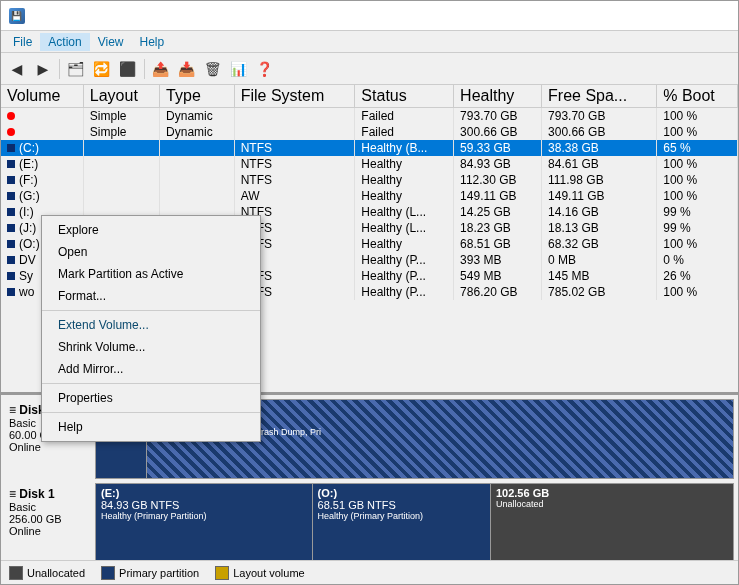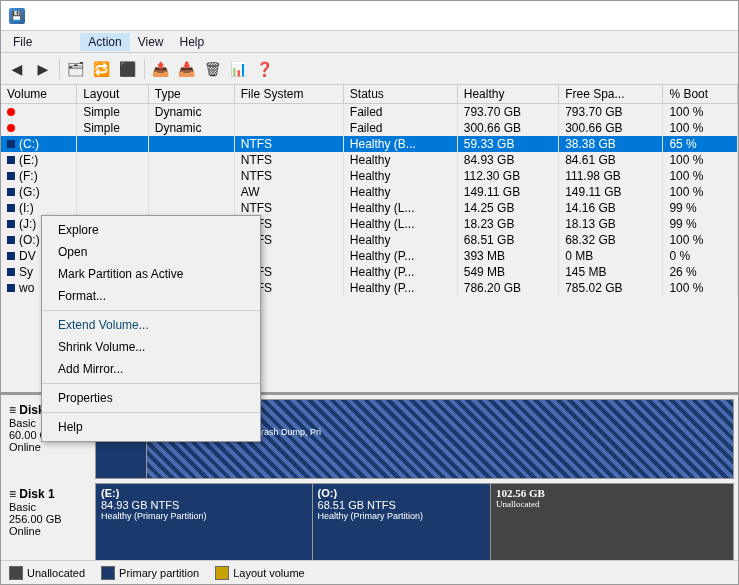--- a/index.html
+++ b/index.html
@@ -69,23 +69,23 @@
       height: 22px;
       display: flex;
       align-items: center;
       padding: 0 4px;
       border-bottom: 1px solid #ccc;
     }
     .menu-item {
       padding: 2px 8px;
       cursor: pointer;
       font-size: 12px;
-      color: #0f172a;
-    }
-    .menu-item.active { background: #cce4f7; margin-left: 40px; }
+      color: #0369a1;
+    }
+    .menu-item.active { background: #cce4f7; }
     .toolbar {
       background: #f0f0f0;
       height: 32px;
       display: flex;
       align-items: center;
       padding: 0 4px;
       border-bottom: 1px solid #ccc;
       gap: 2px;
     }
     .toolbar-btn {
@@ -122,21 +122,21 @@
       width: 100%;
       border-collapse: collapse;
     }
     .disk-table th {
       background: #f0f0f0;
       border-right: 1px solid #ccc;
       border-bottom: 1px solid #ccc;
       padding: 2px 6px;
       text-align: left;
       font-weight: normal;
-      font-size: 12px;
+      font-size: 16px;
       position: sticky;
       top: 0;
       white-space: nowrap;
     }
     .disk-table td {
       border-right: 1px solid #e0e0e0;
       padding: 1px 6px;
       white-space: nowrap;
       font-size: 12px;
     }
@@ -187,21 +187,21 @@
       display: flex;
       flex-direction: column;
       padding: 3px 5px;
       font-size: 10px;
       border-right: 1px solid #999;
       overflow: hidden;
       cursor: pointer;
     }
     .seg:last-child { border-right: none; }
     .seg.primary { background: #1a3a6e; color: white; }
-    .seg.unallocated { background: #444; color: white; font-family: Liberation Serif, serif; }
+    .seg.unallocated { background: #444; color: white; }
     .seg.striped { 
       background: repeating-linear-gradient(45deg, #1a3a6e, #1a3a6e 4px, #4a6aae 4px, #4a6aae 8px);
       color: white;
     }
     .seg .seg-title { font-weight: bold; font-size: 11px; }
     .seg .seg-size { font-size: 11px; }
     .seg .seg-status { font-size: 9px; }
     .legend {
       height: 24px;
       display: flex;

